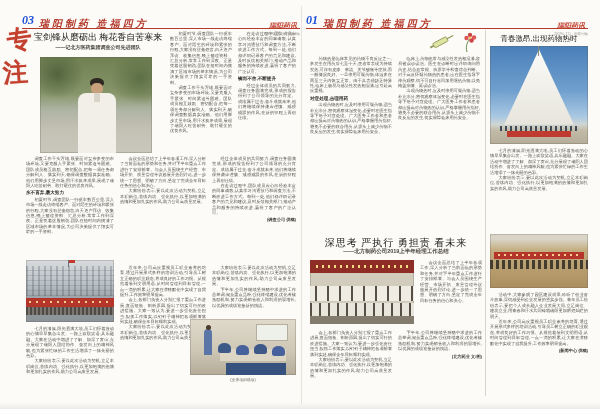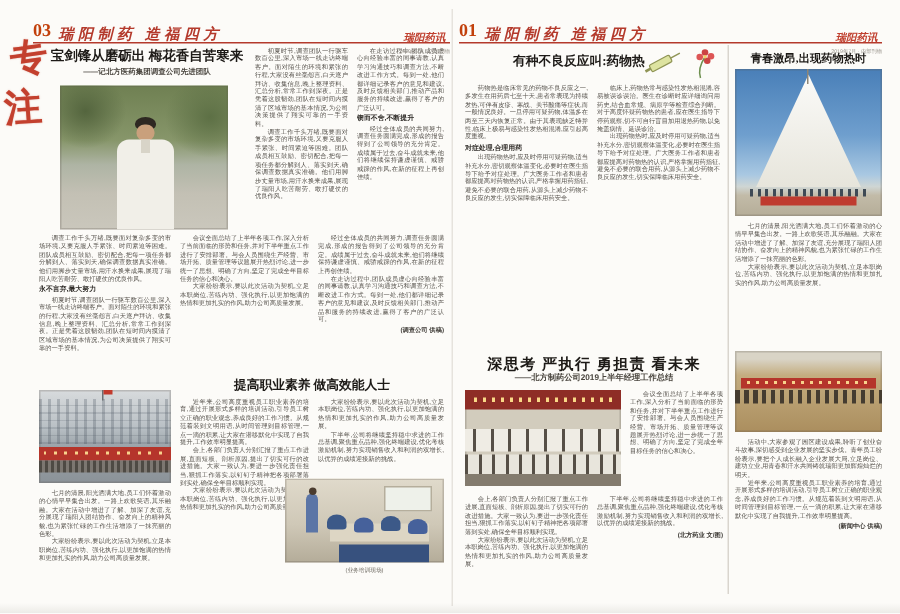--- a/index.html
+++ b/index.html
@@ -7,31 +7,31 @@
           font-family:"Liberation Sans",sans-serif;}
   .page{position:absolute;top:8px;height:396px;background:#fcfbf8;}
   .page-left{left:22px;width:278px;}
   .page-right{left:306px;width:282px;}
   .fold{position:absolute;left:301px;top:6px;height:398px;width:1px;background:#e6e3dd;}
   .scan-shade{position:absolute;left:0;bottom:0;width:600px;height:7px;
               background:linear-gradient(180deg,rgba(0,0,0,0),rgba(120,115,105,.12));}
 
   
   .hdr{position:absolute;left:0;right:0;top:5px;height:15px;border-bottom:1.4px solid #b43a2c;}
-  .hnum{color:#c2410c;font-weight:bold;font-size:12px;
+  .hnum{color:#1d4ed8;font-weight:bold;font-style:italic;font-size:12px;
         font-family:"Liberation Serif",serif;vertical-align:top;}
   .htitle{color:#b43a2c;font-weight:bold;font-style:italic;font-size:10px;letter-spacing:3px;
           font-family:"Liberation Serif",serif;margin-left:5px;}
   .mast{position:absolute;right:0;top:1px;text-align:center;line-height:1.1;}
   .mastname{color:#c0402f;font-size:7px;font-weight:bold;font-style:italic;
             font-family:"Liberation Serif",serif;}
   .mastinfo{color:#9b968e;font-size:3.5px;display:block;margin-top:1px;}
 
   
-  .h1a{position:absolute;font-family:"Liberation Serif",serif;font-weight:bold;color:#1d1a17;
+  .h1a{position:absolute;font-family:"Liberation Serif",serif;font-weight:normal;color:#1d1a17;
        text-align:center;}
   .subt{position:absolute;font-size:5px;color:#4a463f;text-align:center;font-weight:bold;}
 
   
   .tb{position:absolute;overflow:hidden;font-size:4.2px;line-height:5.4px;color:#56524c;
       text-align:justify;}
   .bp{margin:0;text-indent:8.5px;}
   .sh{font-size:4.6px;font-weight:bold;color:#2e2b27;margin:2px 0 1px;text-indent:0;}
   .credit{text-align:right;font-weight:bold;color:#3c3934;margin-top:2px;}
   .caption{position:absolute;font-size:3.8px;color:#6b675f;text-align:center;}
@@ -106,21 +106,20 @@
       <p class="bp">会议全面总结了上半年各项工作,深入分析了当前面临的形势和任务,并对下半年重点工作进行了安排部署。与会人员围绕生产经营、市场开拓、质量管理等议题展开热烈讨论,进一步统一了思想、明确了方向,坚定了完成全年目标任务的信心和决心。</p>
       <p class="bp">大家纷纷表示,要以此次活动为契机,立足本职岗位,苦练内功、强化执行,以更加饱满的热情和更加扎实的作风,助力公司高质量发展。</p>
     </div>
 
     <div class="tb" style="left:190px;top:148px;width:84px;height:92px;">
       <p class="bp">经过全体成员的共同努力,调查任务圆满完成,形成的报告得到了公司领导的充分肯定。成绩属于过去,奋斗成就未来,他们将继续保持谦虚谨慎、戒骄戒躁的作风,在新的征程上再创佳绩。</p>
       <p class="bp">在走访过程中,团队成员虚心向经验丰富的同事请教,认真学习沟通技巧和调查方法,不断改进工作方式。每到一处,他们都详细记录客户的意见和建议,及时反馈相关部门,推动产品和服务的持续改进,赢得了客户的广泛认可。</p>
       <p class="bp credit">(调查公司 供稿)</p>
     </div>
 
-    <div class="h1a" style="left:98px;top:243px;width:176px;font-size:8.5px;">提高职业素养 做高效能人士</div>
 
     <div class="tb" style="left:98px;top:257px;width:86px;height:131px;">
       <p class="bp">近年来,公司高度重视员工职业素养的培育,通过开展形式多样的培训活动,引导员工树立正确的职业观念,养成良好的工作习惯。从规范着装到文明用语,从时间管理到目标管理,一点一滴的积累,让大家在潜移默化中实现了自我提升,工作效率明显提高。</p>
       <p class="bp">会上,各部门负责人分别汇报了重点工作进展,直面短板、剖析原因,提出了切实可行的改进措施。大家一致认为,要进一步强化责任担当,狠抓工作落实,以钉钉子精神把各项部署落到实处,确保全年目标顺利实现。</p>
       <p class="bp">大家纷纷表示,要以此次活动为契机,立足本职岗位,苦练内功、强化执行,以更加饱满的热情和更加扎实的作风,助力公司高质量发展。</p>
     </div>
 
     <div class="tb" style="left:190px;top:257px;width:84px;height:50px;">
       <p class="bp">大家纷纷表示,要以此次活动为契机,立足本职岗位,苦练内功、强化执行,以更加饱满的热情和更加扎实的作风,助力公司高质量发展。</p>
       <p class="bp">下半年,公司将继续坚持稳中求进的工作总基调,聚焦重点品种,强化终端建设,优化考核激励机制,努力实现销售收入和利润的双增长,以优异的成绩迎接新的挑战。</p>
@@ -146,21 +145,20 @@
   <div class="page page-right">
 
     <div class="hdr">
       <span class="hnum">01</span><span class="htitle">瑞阳制药 造福四方</span>
       <span class="mast">
         <span class="mastname">瑞阳药讯</span>
         <span class="mastinfo">2019年7月 · 内部刊物</span>
       </span>
     </div>
 
-    <div class="h1a" style="left:14px;top:27px;width:132px;font-size:8.5px;">有种不良反应叫:药物热</div>
     <svg style="position:absolute;left:122px;top:20px;" width="52" height="26" viewBox="0 0 52 26">
       <g transform="rotate(-28 14 14)">
         <rect x="5" y="11" width="15" height="5" rx="1" fill="#dde3a0" stroke="#8f9455" stroke-width="0.8"></rect>
         <line x1="20" y1="13.5" x2="27" y2="13.5" stroke="#8f9455" stroke-width="1"></line>
         <line x1="1" y1="13.5" x2="5" y2="13.5" stroke="#8f9455" stroke-width="1.8"></line>
       </g>
       <path d="M39 24 C37 18 40 13 42 10" stroke="#6d8f4e" fill="none" stroke-width="1"></path>
       <circle cx="42" cy="7" r="2.2" fill="#cc4343"></circle>
         <circle cx="46" cy="9.5" r="2.2" fill="#d55"></circle>
       <circle cx="43.5" cy="12.5" r="2.2" fill="#cc4343"></circle>

